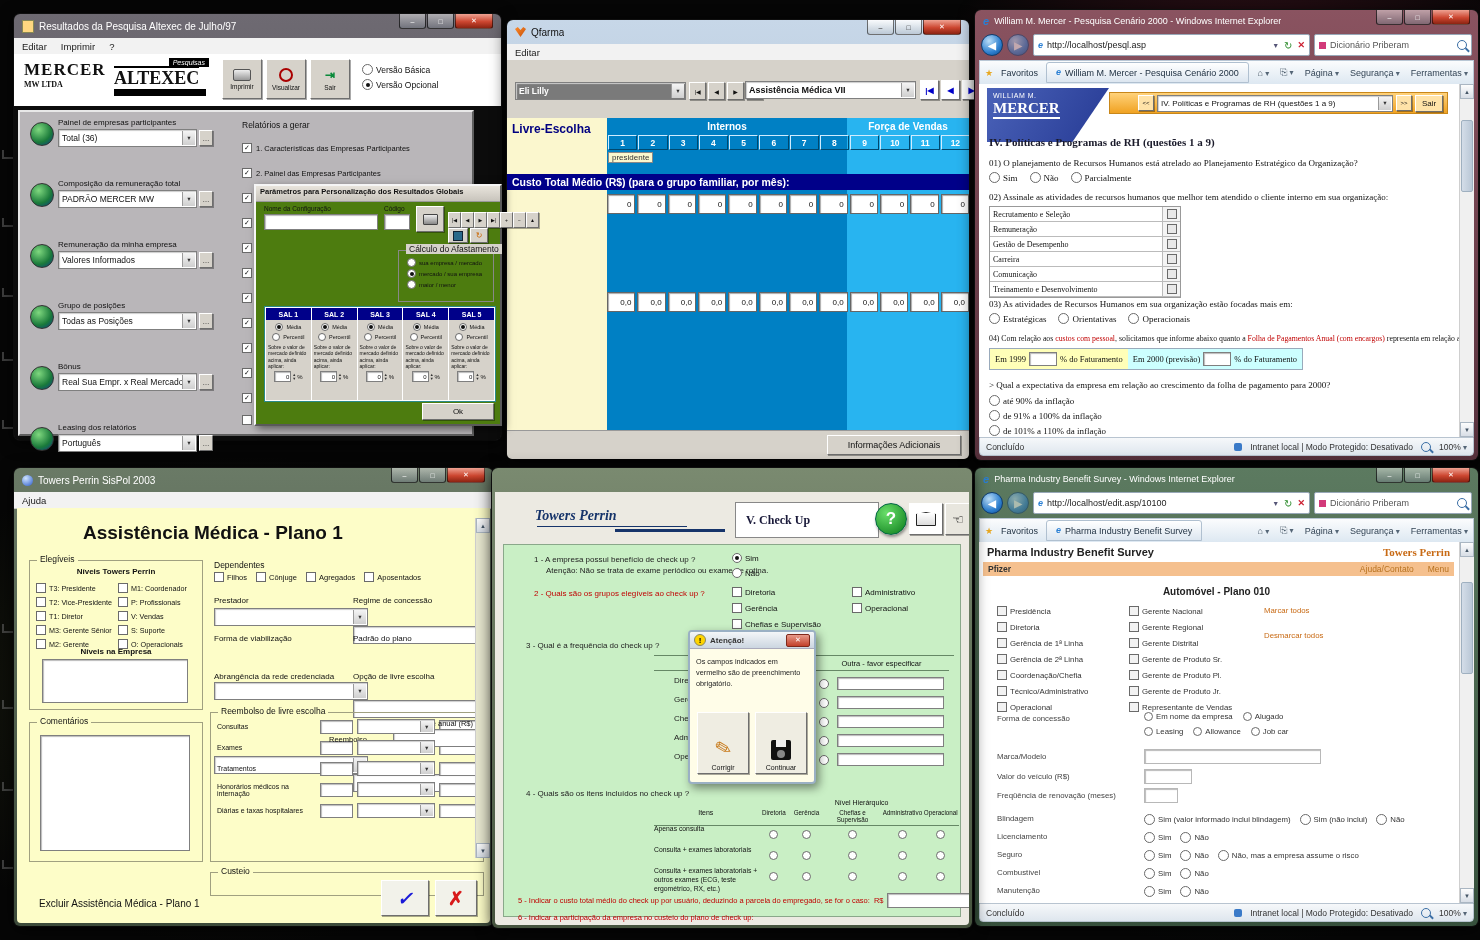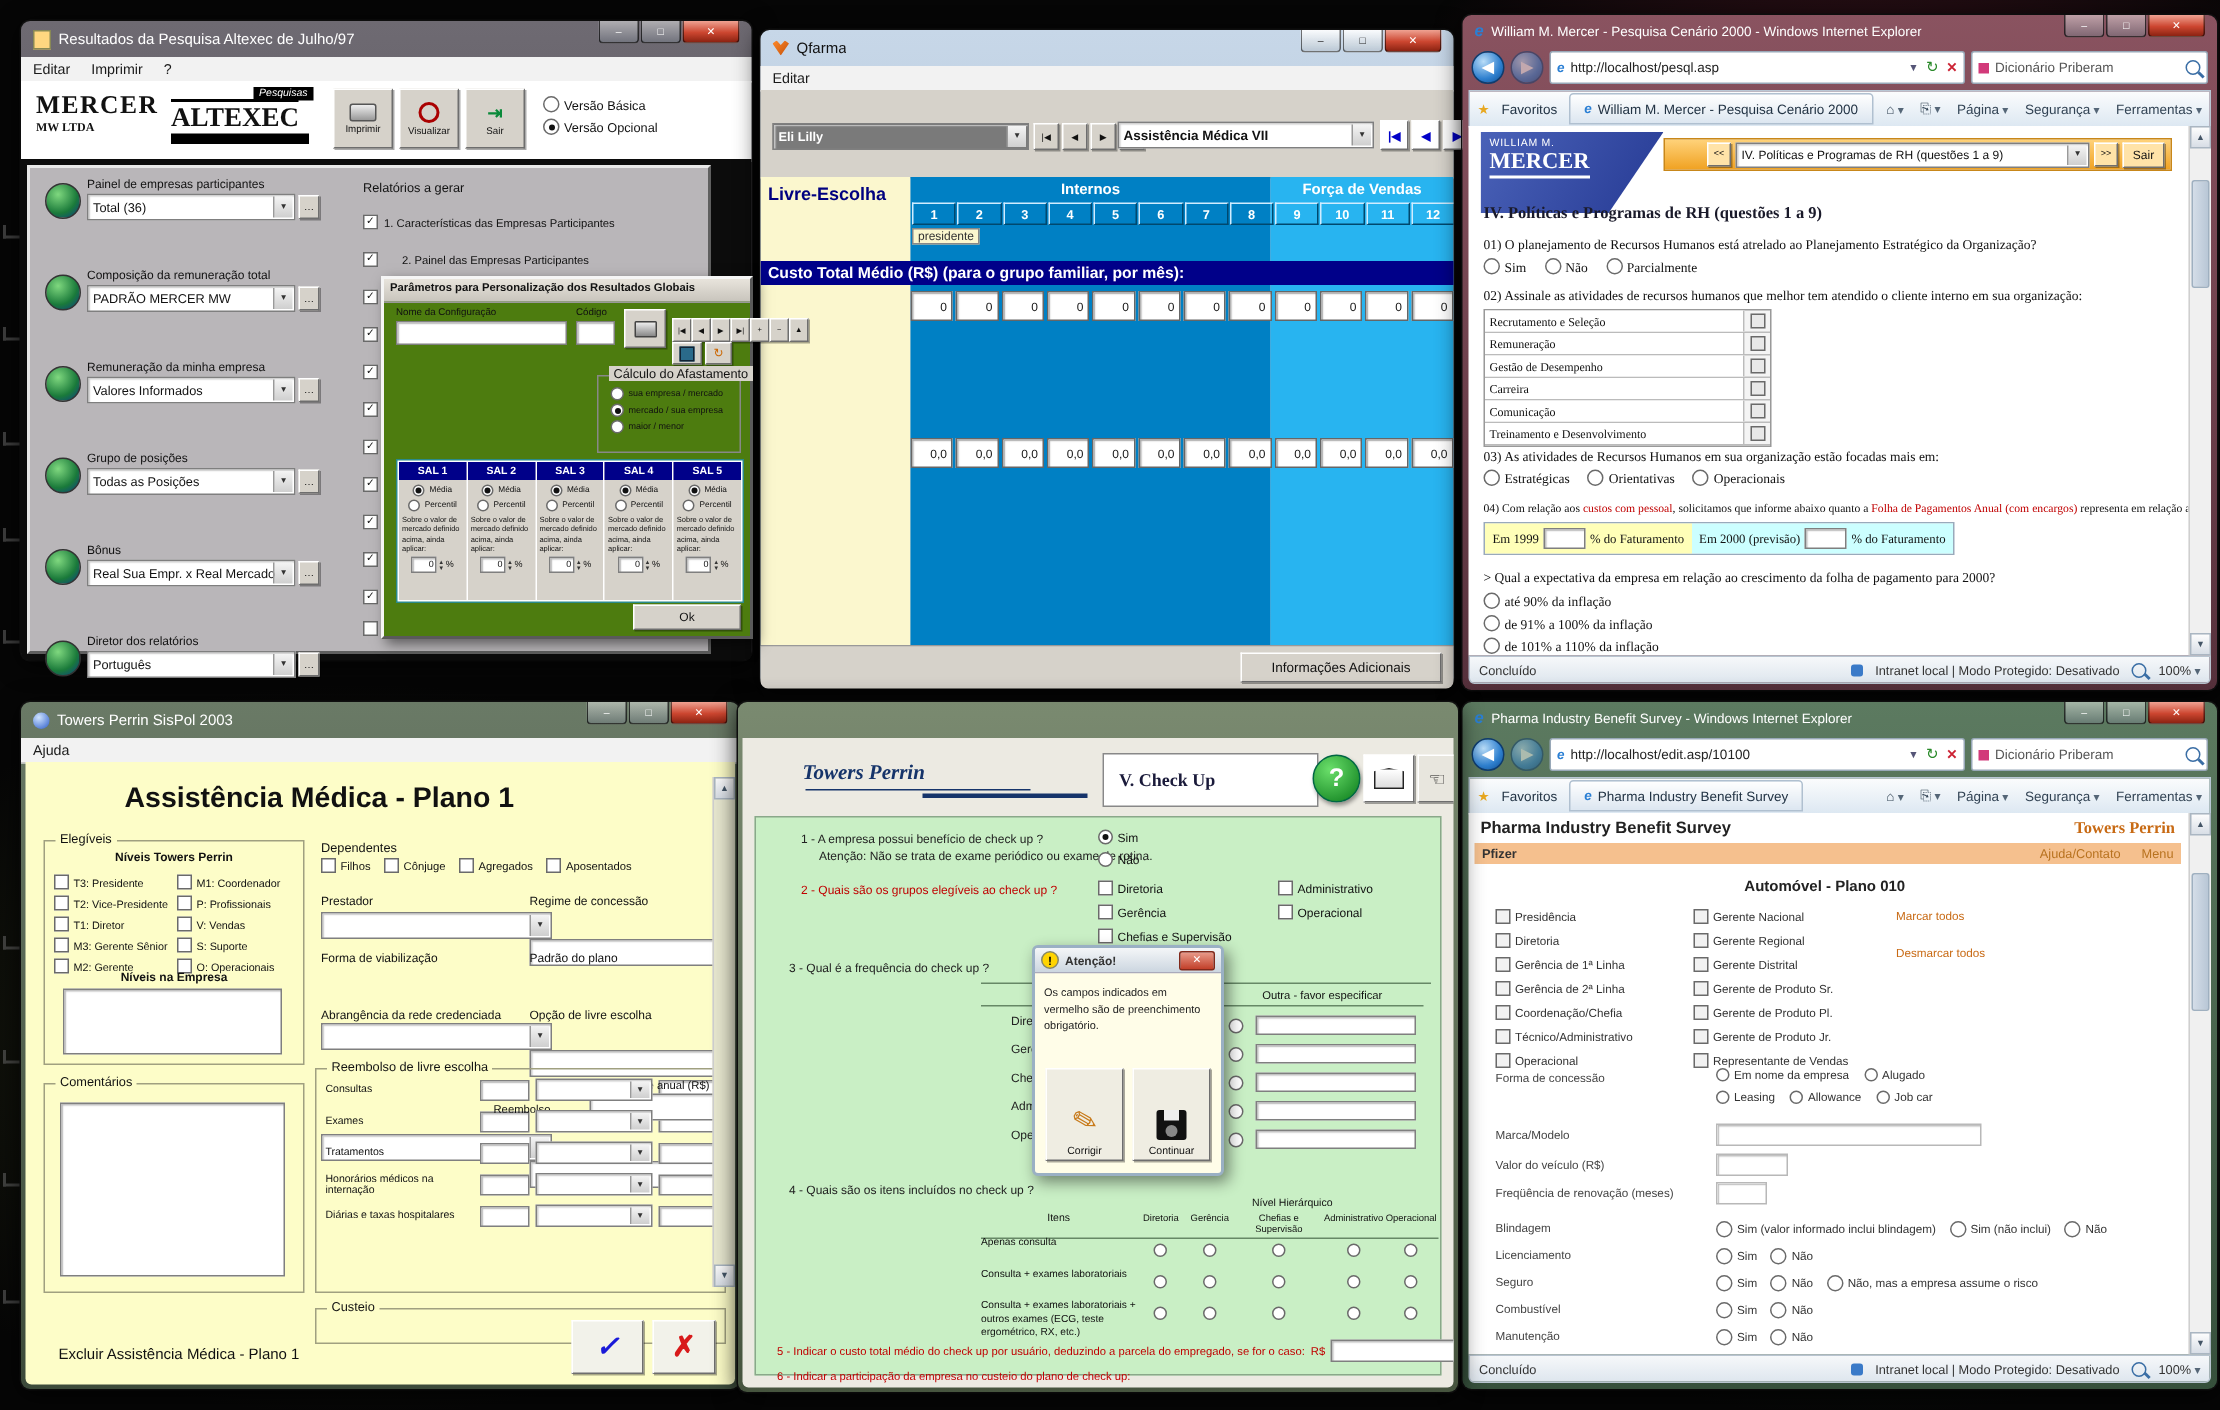--- a/index.html
+++ b/index.html
@@ -184,42 +184,42 @@
                 <div style="margin-left:28px;margin-top:2px;display:flex;gap:2px;align-items:center">
                   <span class="combo" style="width:118px">
                     <span>Real Sua Empr. x Real Mercado</span>
                   </span>
                   <span class="btn" style="width:12px;height:14px;font-size:7px">…</span>
                 </div>
               </div>
 
               <div style="position:relative;height:57px;padding-top:4px">
                 <span style="position:absolute;left:0;top:8px;width:22px;height:22px;border-radius:50%;background:radial-gradient(circle at 35% 30%,#7fd87f,#1a7a3a 60%,#0a3a8a);border:1px solid #333"></span>
-                <div style="margin-left:28px;font-size:8px;color:#111">Diretor dos relatórios</div>
+                <div style="margin-left:28px;font-size:8px;color:#111">Leasing dos relatórios</div>
                 <div style="margin-left:28px;margin-top:2px;display:flex;gap:2px;align-items:center">
                   <span class="combo" style="width:118px">
                     <span>Português</span>
                   </span>
                   <span class="btn" style="width:12px;height:14px;font-size:7px">…</span>
                 </div>
               </div>
             </div>
         </div>
 
         <div class="abs" style="left:222px;top:8px;width:225px">
           <div style="font-size:8.5px;color:#111;margin-bottom:6px">Relatórios a gerar</div>
           <div>
             
           
               <div class="opt" style="margin-bottom:8px;gap:4px">
                 <span class="cb on" style="width:8px;height:8px;font-size:7px"></span>
                 <span style="font-size:7.5px;white-space:nowrap;overflow:hidden;max-width:210px;display:inline-block">1. Características das Empresas Participantes</span>
               </div>
             
-              <div class="opt" style="margin-bottom:8px;gap:16px">
+              <div class="opt" style="margin-bottom:8px;gap:4px">
                 <span class="cb on" style="width:8px;height:8px;font-size:7px"></span>
                 <span style="font-size:7.5px;white-space:nowrap;overflow:hidden;max-width:210px;display:inline-block">2. Painel das Empresas Participantes</span>
               </div>
             
               <div class="opt" style="margin-bottom:8px;gap:4px">
                 <span class="cb on" style="width:8px;height:8px;font-size:7px"></span>
                 <span style="font-size:7.5px;white-space:nowrap;overflow:hidden;max-width:210px;display:inline-block">3. Posições Pesquisadas</span>
               </div>
             
               <div class="opt" style="margin-bottom:8px;gap:4px">

